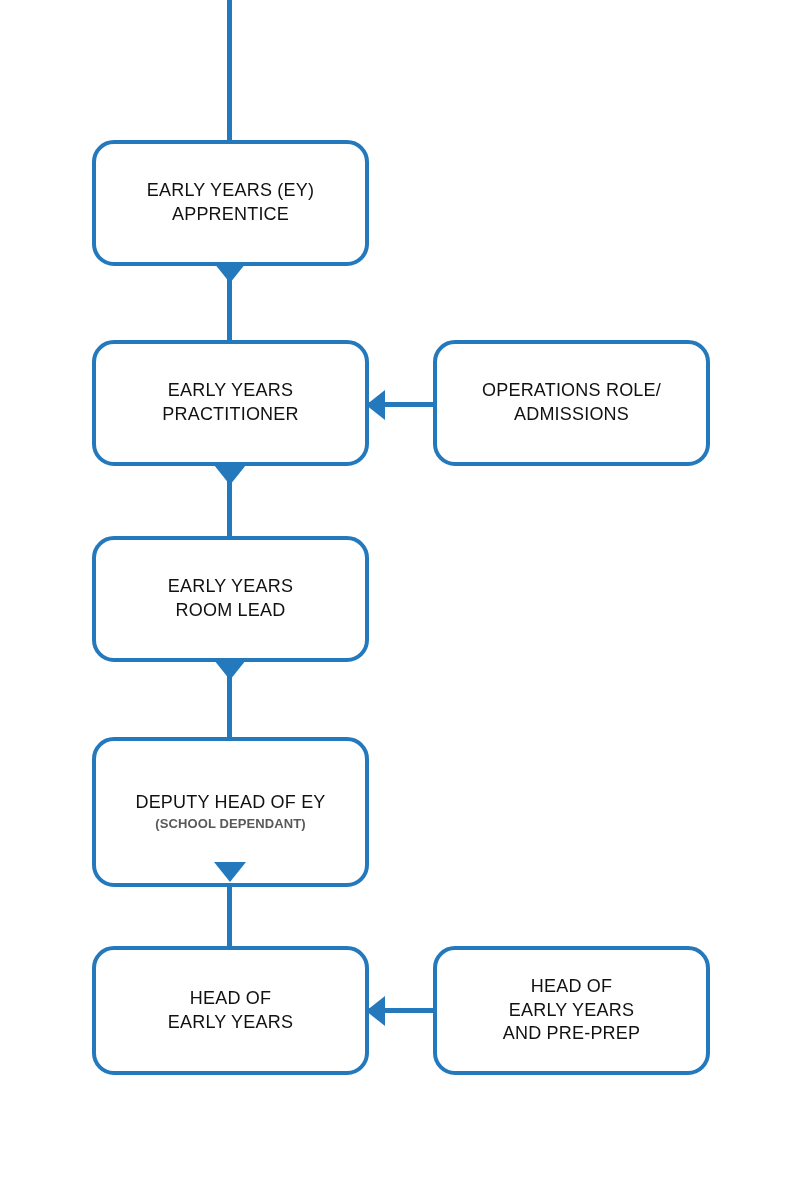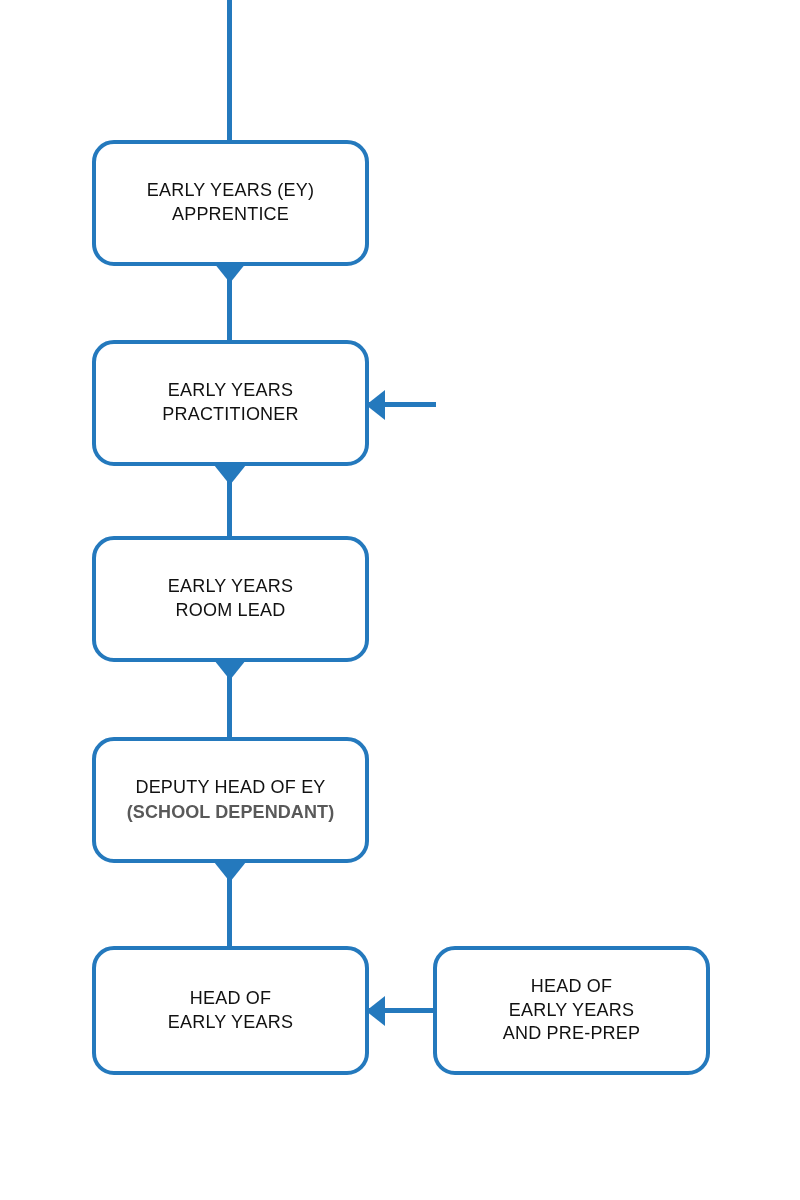--- a/index.html
+++ b/index.html
@@ -38,21 +38,21 @@
   }
   .node .title {
     font-size: 18px;
     font-weight: 400;
     color: #111111;
     line-height: 1.32;
     letter-spacing: 0.2px;
     white-space: pre-line;
   }
   .node .subtitle {
-    font-size: 18px;
+    font-size: 13px;
     font-weight: 700;
     color: #595959;
     line-height: 1.3;
     letter-spacing: 0.1px;
     margin-top: 1px;
     white-space: pre-line;
   }
 
   
   .conn-v {
@@ -114,27 +114,31 @@
   <div class="node" style="left:92px; top:140px; width:277px; height:126px;">
     <div class="title">EARLY YEARS (EY)
 APPRENTICE</div>
   </div>
 
   <div class="node" style="left:92px; top:340px; width:277px; height:126px;">
     <div class="title">EARLY YEARS
 PRACTITIONER</div>
   </div>
 
+  <div class="node" style="left:433px; top:340px; width:277px; height:126px;">
+    <div class="title">OPERATIONS ROLE/
+ADMISSIONS</div>
+  </div>
 
   <div class="node" style="left:92px; top:536px; width:277px; height:126px;">
     <div class="title">EARLY YEARS
 ROOM LEAD</div>
   </div>
 
-  <div class="node" style="left:92px; top:737px; width:277px; height:126px;">
+  <div class="node" style="left:92px; top:737px; width:277px; height:150px;">
     <div class="title">DEPUTY HEAD OF EY</div>
     <div class="subtitle">(SCHOOL DEPENDANT)</div>
   </div>
 
   <div class="node" style="left:92px; top:946px; width:277px; height:129px;">
     <div class="title">HEAD OF
 EARLY YEARS</div>
   </div>
 
   <div class="node" style="left:433px; top:946px; width:277px; height:129px;">

